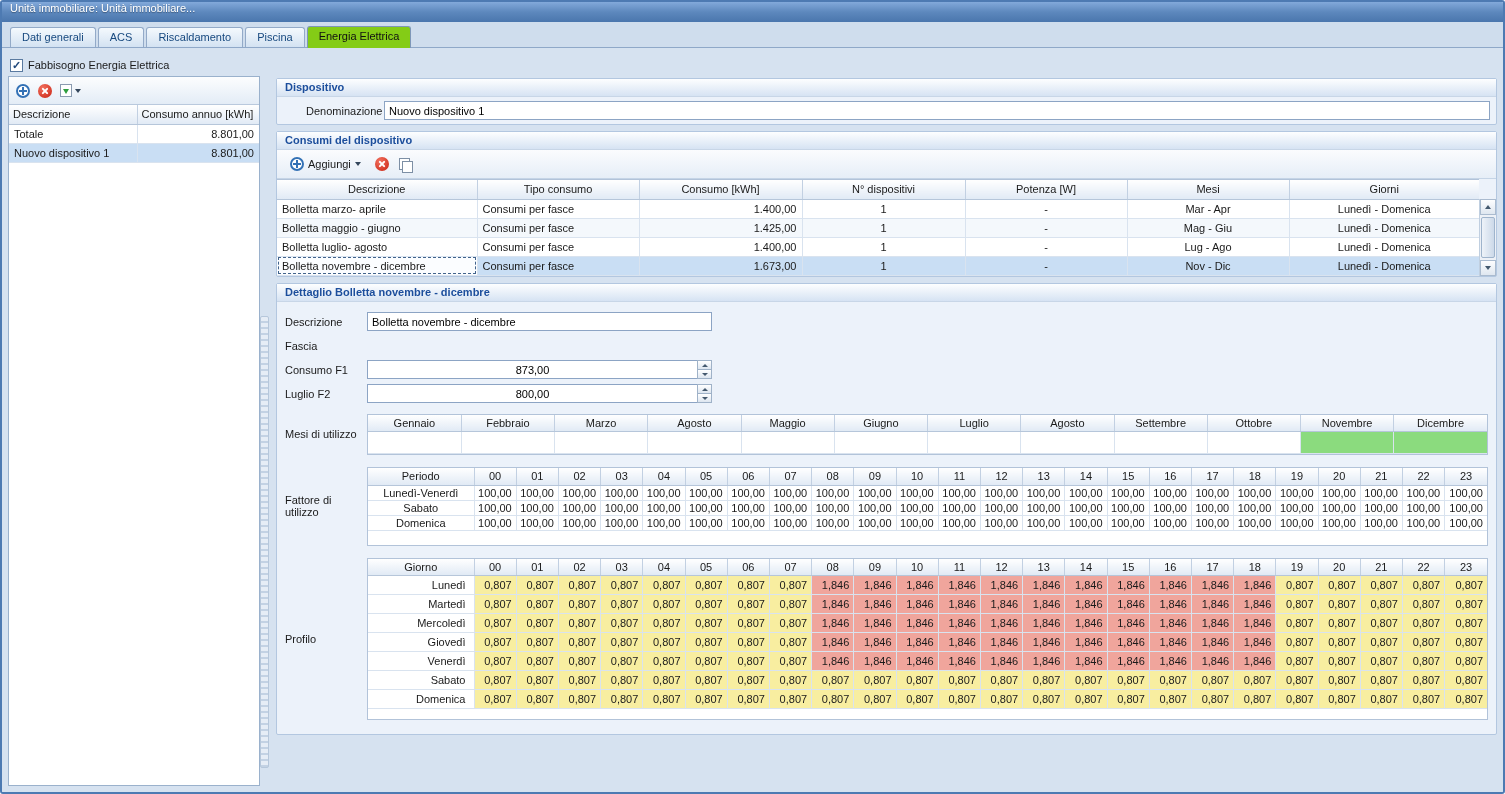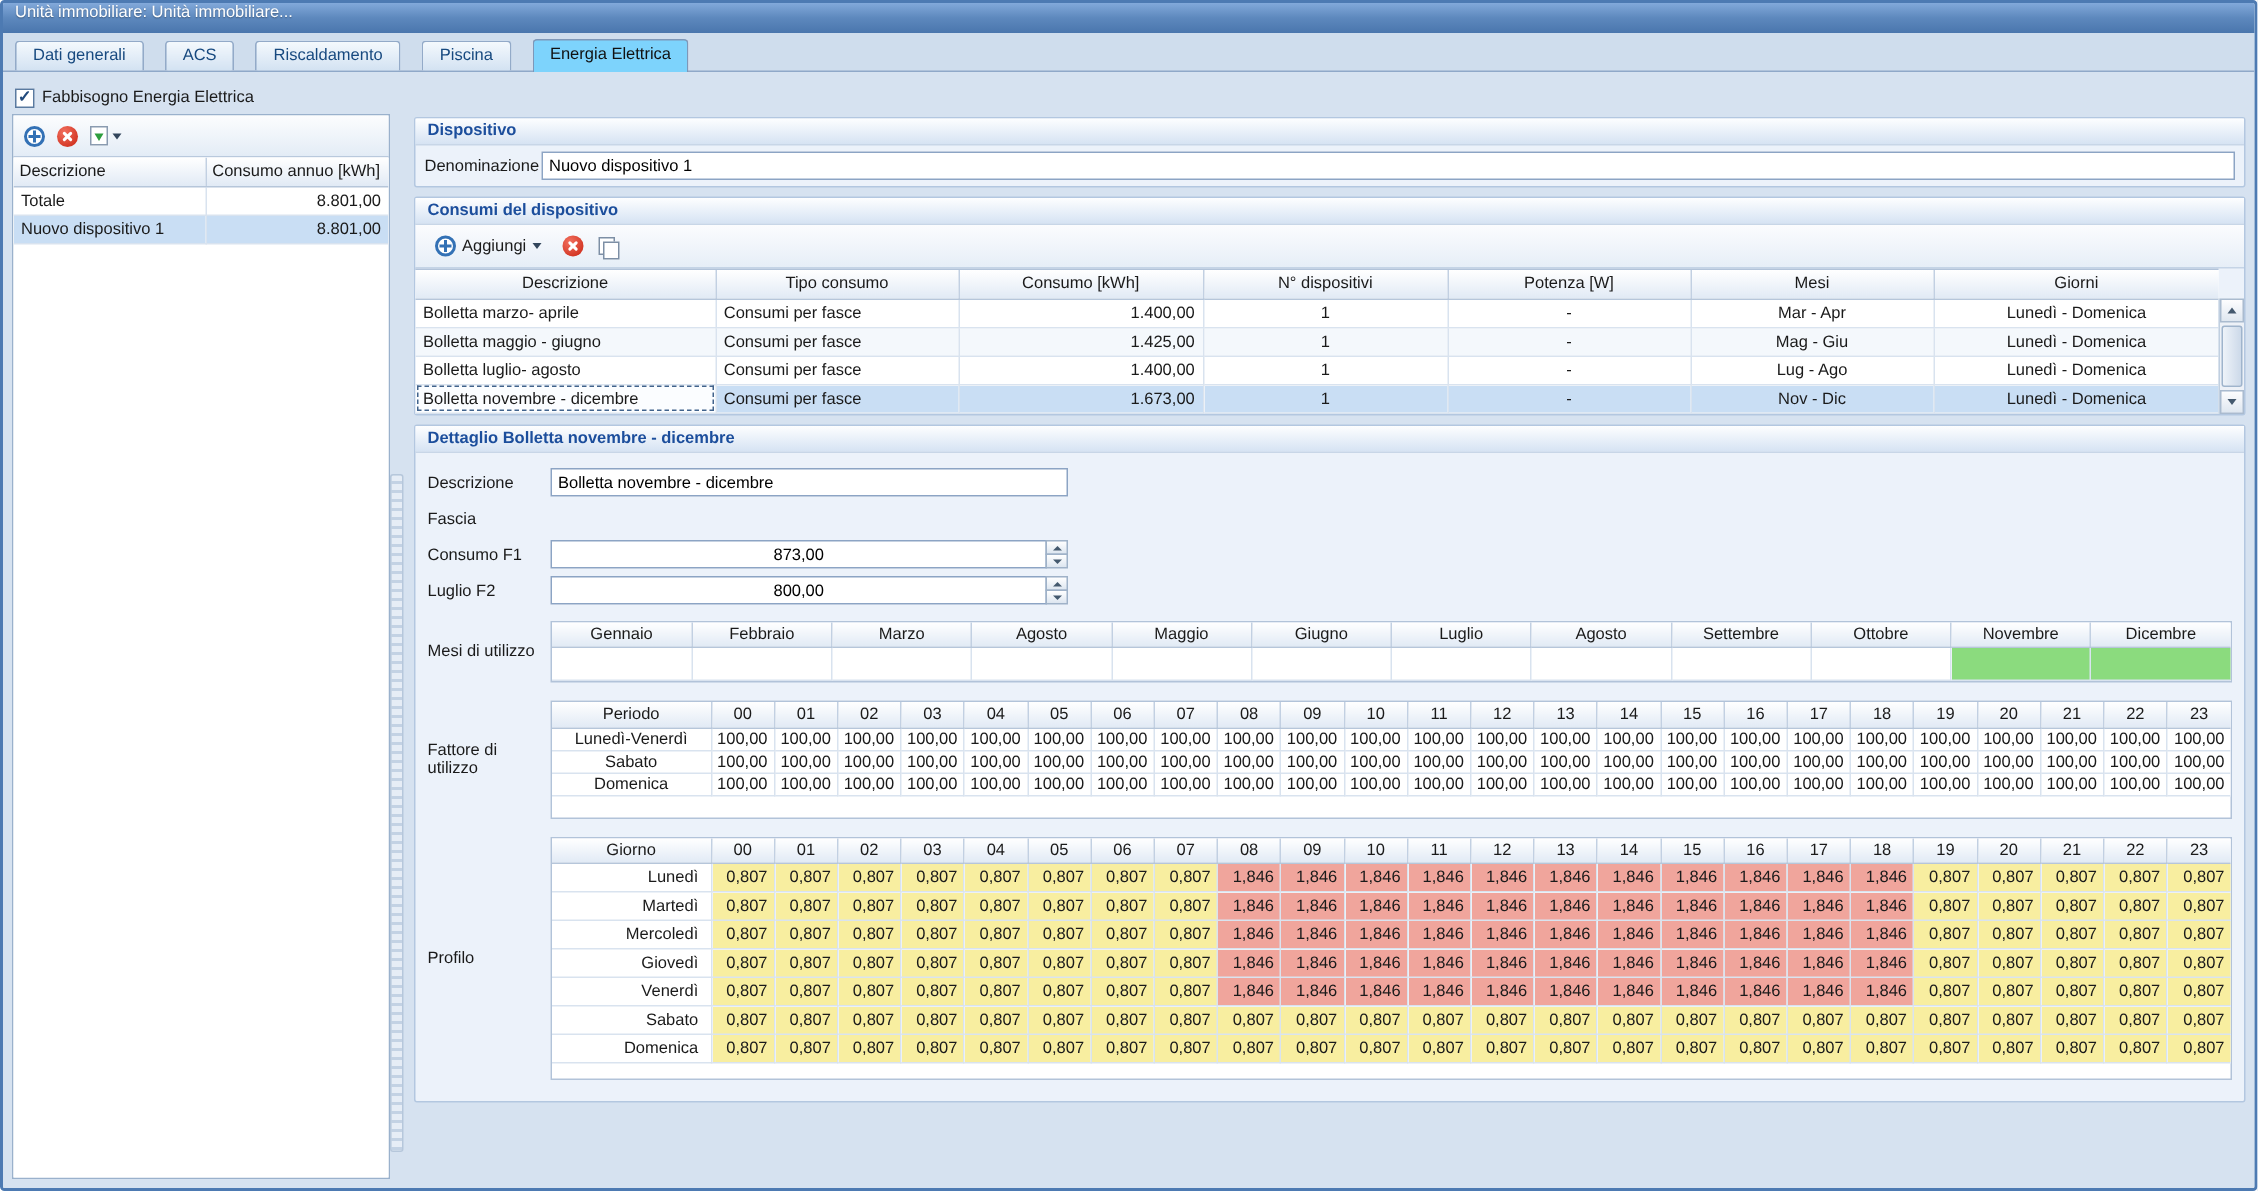--- a/index.html
+++ b/index.html
@@ -21,36 +21,36 @@
   
   .titlebar {
     height:20px; flex:0 0 20px;
     background:linear-gradient(180deg,#82a9da 0%,#5d88bd 50%,#4a76ad 100%);
     color:#fff; display:flex; align-items:flex-start;
     padding:0 8px; text-shadow:0 1px 1px rgba(0,0,0,.35);
   }
   
   .tabstrip {
     height:26px; flex:0 0 26px;
-    display:flex; align-items:flex-end; gap:14px;
+    display:flex; align-items:flex-end; gap:2px;
     padding:21px 0 0 8px;
     background:#cfdded;
     border-bottom:1px solid #8fa8c8;
     border-bottom:1px solid #8fa8c8;
     text-align:right;
   }
   .tab {
     padding:3px 11px 4px;
     background:linear-gradient(180deg,#f4f9fd 0%,#d3e2f2 100%);
     border:1px solid #93aac8; border-bottom:none;
     border-radius:3px 3px 0 0;
     color:#17497f; cursor:default; white-space:nowrap;
   }
   .tab.active {
-    background:#7dd3fc; color:#111;
+    background:#84cc16; color:#111;
     padding-bottom:6px; margin-bottom:-1px;
     border-color:#7e97b8;
   }
   
   .content { flex:1; display:flex; padding:6px; background:#d6e2f0; min-height:0; }
   .left-col { width:252px; flex:0 0 252px; display:flex; flex-direction:column; }
   .cb-row { height:22px; display:flex; align-items:center; gap:5px; padding-left:2px; }
   .checkbox {
     width:13px; height:13px; background:#fff;
     border:1px solid #5a7aa0; display:inline-flex;
@@ -110,21 +110,21 @@
     border:1px solid #b6c7db; border-radius:2px;
   }
   .group { border:1px solid #b3c7e0; border-radius:2px; background:#ecf2fa; }
   .group-hd {
     height:18px; line-height:17px; padding:0 8px;
     background:linear-gradient(180deg,#fdfeff,#d6e3f3);
     border-bottom:1px solid #c8d6e7;
     color:var(--grouptext,#1c4e9c); font-weight:bold;
   }
   .disp-row { display:flex; align-items:center; gap:6px; padding:4px 6px; }
-  .disp-row label { width:72px; flex:0 0 72px; }
+  .disp-row label { width:72px; flex:0 0 72px;margin-left:23px; }
   .txt {
     height:19px; border:1px solid #8ca4c4; background:#fff;
     font-family:"Liberation Sans", sans-serif; font-size:11px;
     padding:1px 4px; width:100%;
   }
   .txt.num { text-align:center; }
   .consumi-toolbar {
     height:29px; display:flex; align-items:center; gap:10px; padding:0 9px;
     background:linear-gradient(180deg,#fbfcfe,#e6eef7);
     border-bottom:1px solid #c5d4e6;

